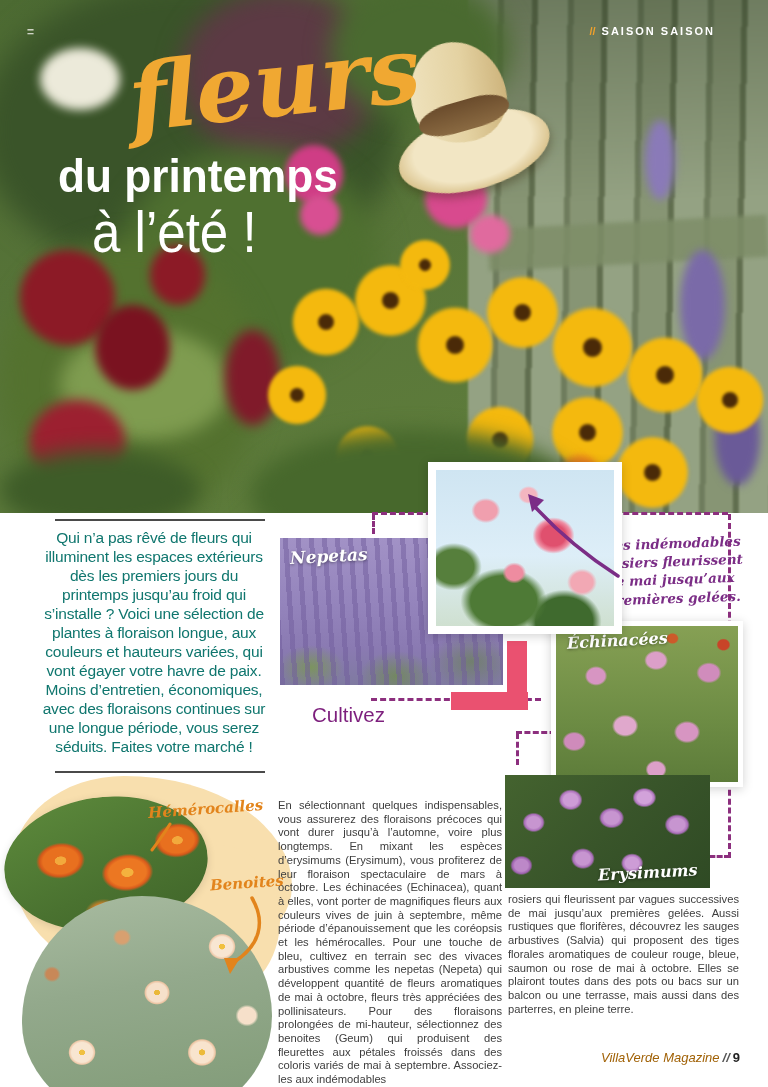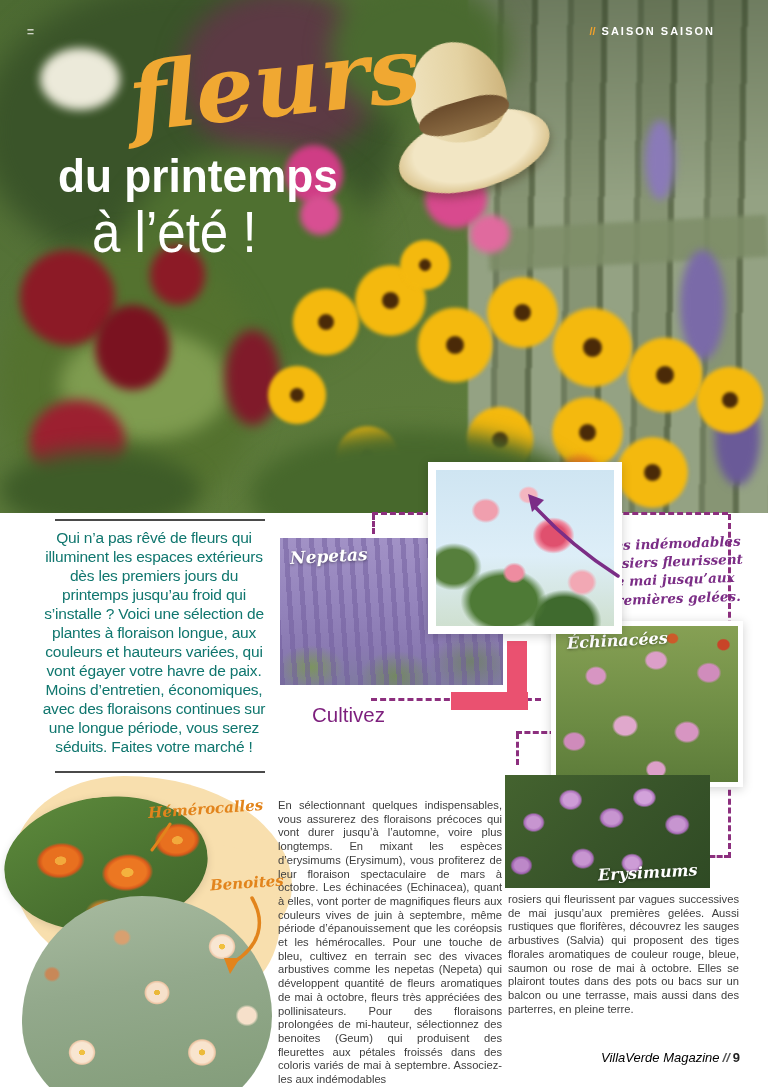--- a/index.html
+++ b/index.html
@@ -148,21 +148,21 @@
       font-size:15.5px;line-height:19px;letter-spacing:-.2px;font-weight:400;z-index:2;}
   #heading{position:absolute;left:278px;top:704px;width:226px;color:#7d1f7d;font-weight:400;
       font-size:20.5px;line-height:1.12;z-index:2;margin-left:34px;}
   .bodycol{position:absolute;color:#3d3d3d;font-size:11.2px;line-height:13.7px;
       text-align:justify;z-index:2;}
   #col1{left:278px;top:799px;width:224px;}
   #col2{left:508px;top:893px;width:231px;}
 
   
   #footer{position:absolute;right:28px;top:1050px;font-size:13px;z-index:2;}
-  #footer .mag{color:#000000;font-style:italic;}
+  #footer .mag{color:#a16207;font-style:italic;}
   #footer .sl{color:#555;font-weight:bold;font-style:italic;margin:0 3px;}
   #footer .num{color:#222;font-weight:bold;}
   svg{display:block;}
 </style>
 </head>
 <body>
 
 <div id="page">
 
   <div id="hero">

